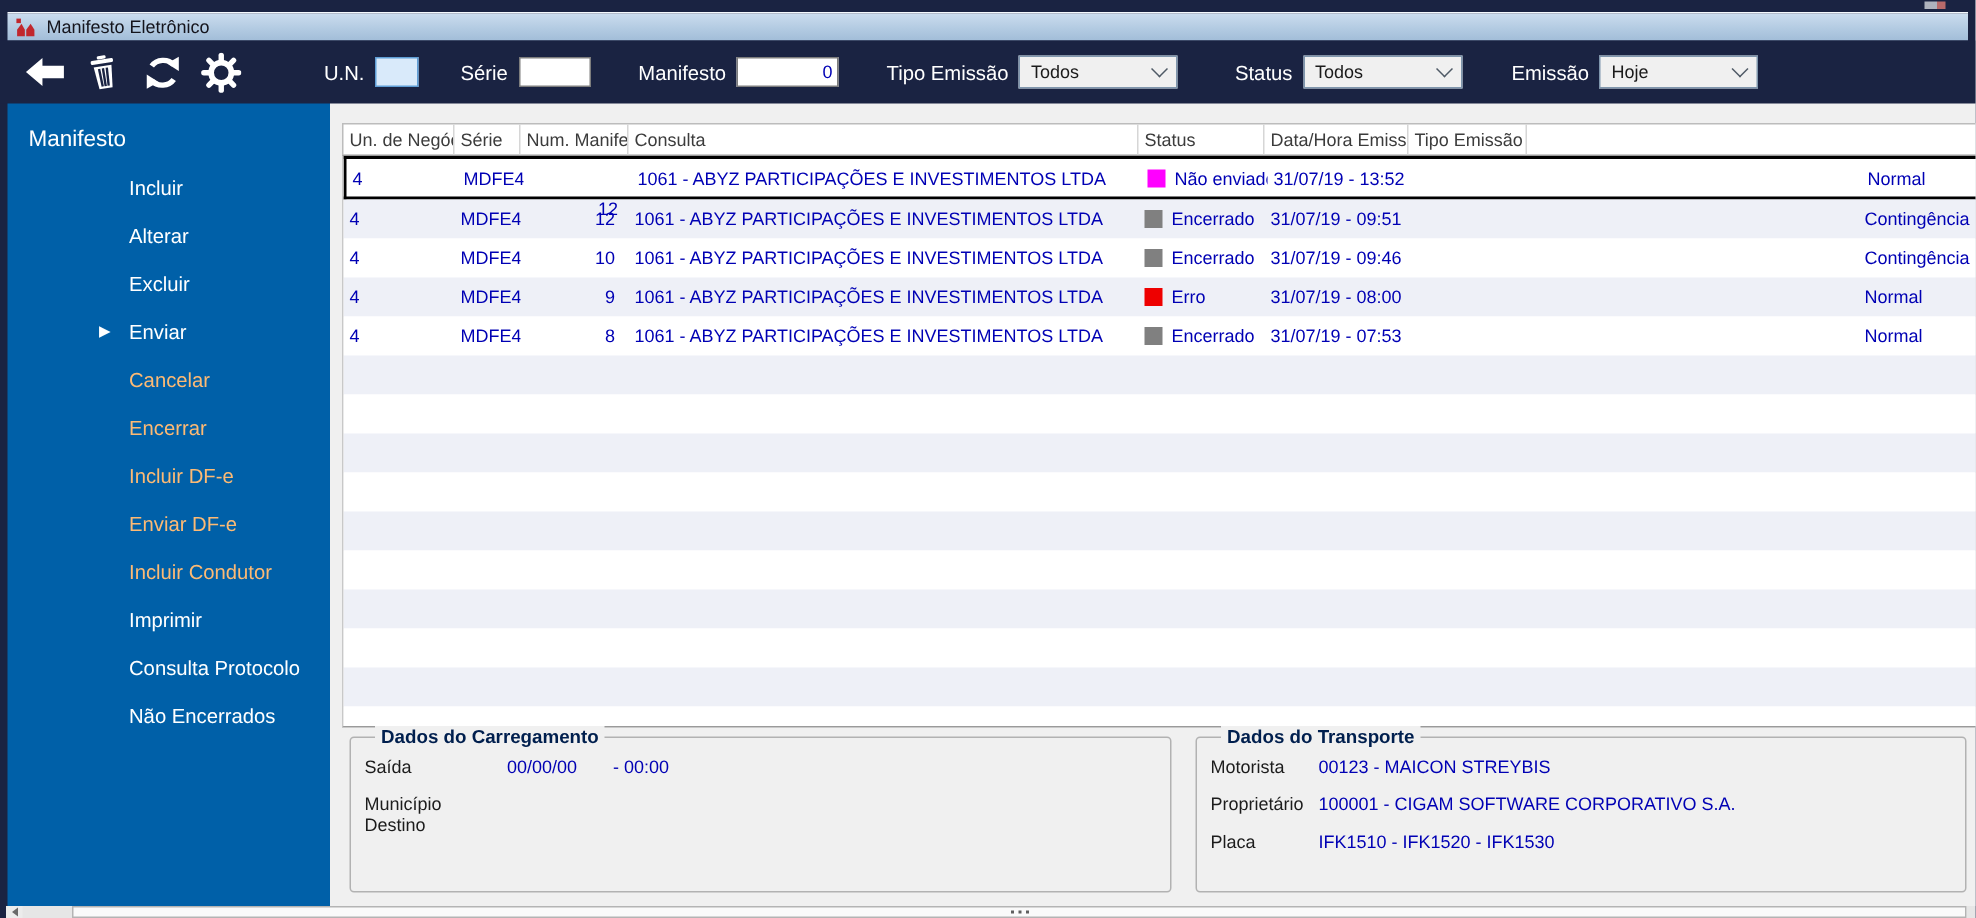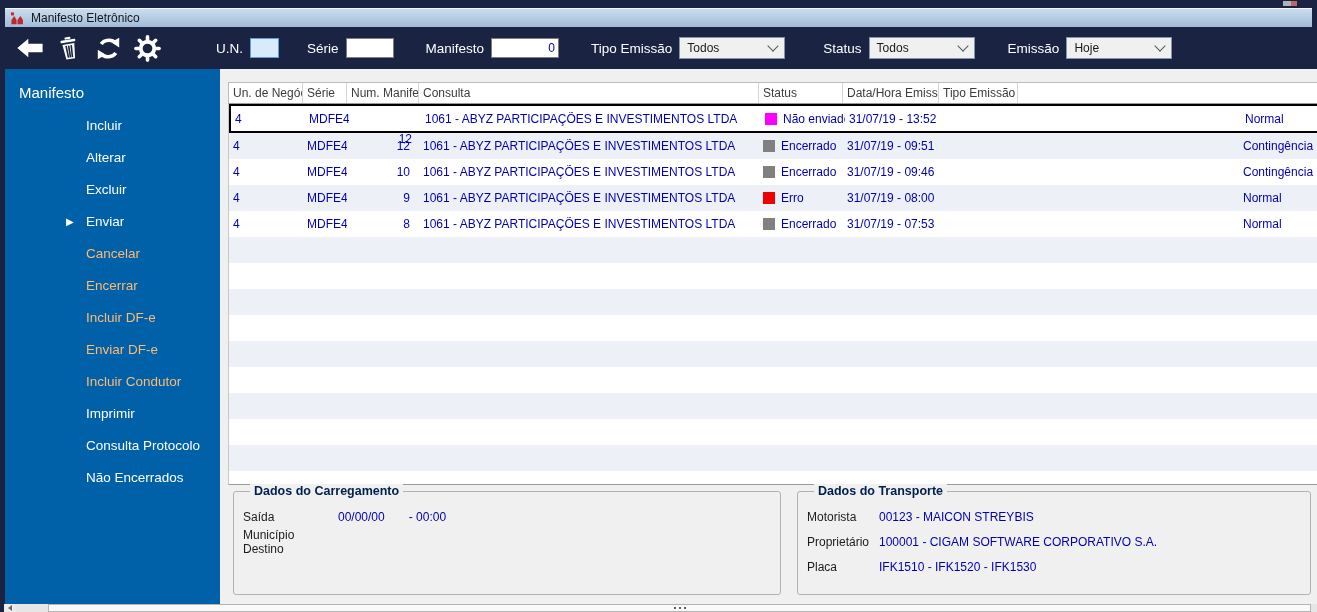--- a/index.html
+++ b/index.html
@@ -64,21 +64,21 @@
   .status-sq { display:inline-block; width:12px; height:12px; margin-right:6px; vertical-align:-2px; }
 
   
   .bottom { display:flex; margin-top:6px; }
   .groupbox { position:relative; border:1px solid #b2b2b2; border-radius:3px; height:104px;
     box-sizing:border-box; padding-top:12px; background:#f0f0f0; }
   .gb1 { width:548px; margin-left:13px; }
   .gb2 { width:514px; margin-left:16px; }
   .legend { position:absolute; top:-8px; left:16px; background:#f0f0f0; padding:0 4px;
     font-weight:bold; font-size:12.5px; color:#001f4e; white-space:nowrap; }
-  .frow { display:flex; height:25px; align-items:center; padding-left:9px; font-size:12px; }
+  .frow { display:flex; height:25px; padding-left:9px; font-size:12px; }
   .flabel { color:#1c1c1c; flex:none; }
   .gb1 .flabel { width:95px; }
   .gb2 .flabel { width:72px; }
   .fvalue { color:var(--text-navy,#0000b4); white-space:nowrap; }
   .fvalue2 { color:var(--text-navy,#0000b4); margin-left:24px; white-space:nowrap; }
 
   
   .hscroll { position:absolute; bottom:0; left:4px; right:0; height:8px; background:#e6e6e6; }
   .hs-btn { position:absolute; left:0; top:0; width:11px; height:8px; background:#ececec;
     display:flex; align-items:center; justify-content:center; cursor:pointer; }

